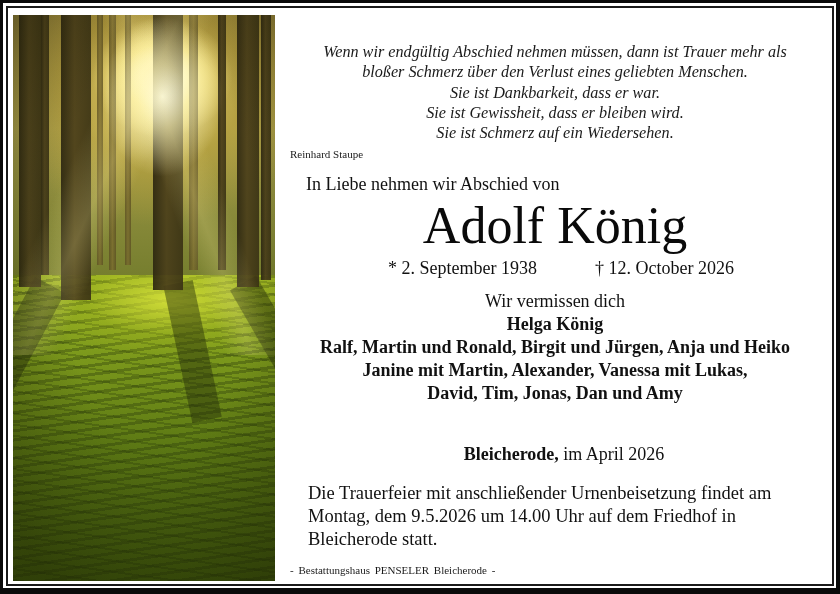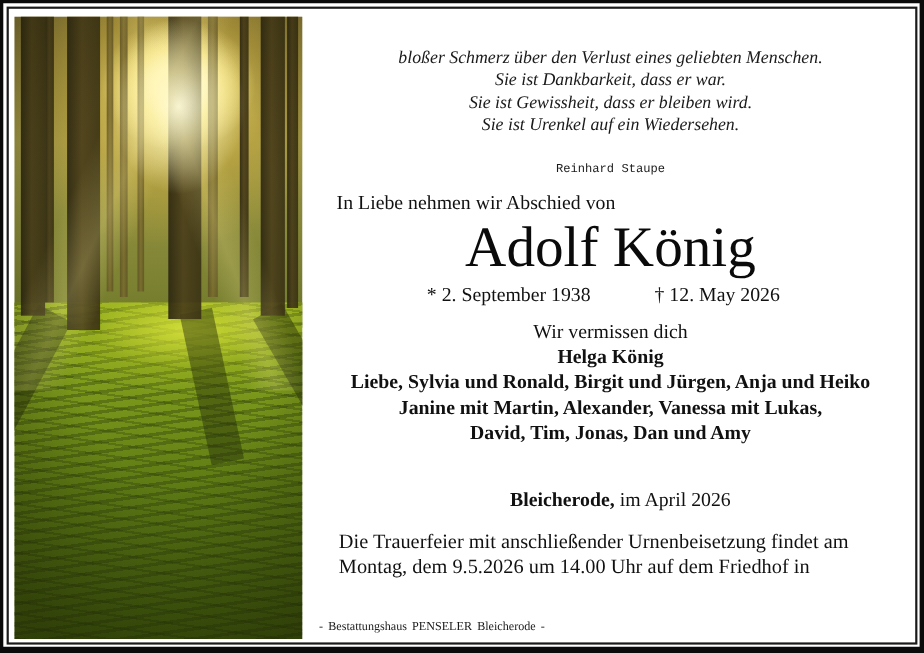--- a/index.html
+++ b/index.html
@@ -100,25 +100,23 @@
       text-align: center;
       font-style: italic;
       font-size: 16.2px;
       line-height: 20.3px;
       color: #1a1a1a;
     }
     .quote-author {
       position: absolute;
       left: 0; top: 147px;
       width: 530px;
-      text-align: center;
       font-size: 11px;
       line-height: 14px;
       color: #1a1a1a;
-      font-family: Liberation Mono, monospace;
     }
     .intro {
       position: absolute;
       left: 16px; top: 173px;
       width: 530px;
       font-size: 18px;
       line-height: 22px;
     }
     .name {
       position: absolute;
@@ -204,44 +202,46 @@
   <div class="trunk light" style="left:176px; width:9px; height:255px;"></div>
   <div class="trunk" style="left:205px; width:8px; height:255px;"></div>
   <div class="trunk" style="left:224px; width:22px; height:272px;"></div>
   <div class="trunk" style="left:248px; width:10px; height:265px;"></div>
   <div class="rays"></div>
   <div class="vignette"></div>
 </div>
 
 <div class="text-col">
   <div class="quote">
+    <div>Wenn wir endgültig Abschied nehmen müssen, dann ist Trauer mehr als</div>
     <div>bloßer Schmerz über den Verlust eines geliebten Menschen.</div>
     <div>Sie ist Dankbarkeit, dass er war.</div>
     <div>Sie ist Gewissheit, dass er bleiben wird.</div>
-    <div>Sie ist Urenkel auf ein Wiedersehen.</div>
+    <div>Sie ist Schmerz auf ein Wiedersehen.</div>
   </div>
   <div class="quote-author">Reinhard Staupe</div>
 
   <div class="intro">In Liebe nehmen wir Abschied von</div>
   <div class="name">Adolf König</div>
   <div class="birth">* 2. September 1938</div>
-  <div class="death">† 12. May 2026</div>
+  <div class="death">† 12. October 2026</div>
 
   <div class="mourners">
     <span class="m-line">Wir vermissen dich</span>
     <span class="m-line bold">Helga König</span>
-    <span class="m-line bold">Liebe, Sylvia und Ronald, Birgit und Jürgen, Anja und Heiko</span>
+    <span class="m-line bold">Ralf, Martin und Ronald, Birgit und Jürgen, Anja und Heiko</span>
     <span class="m-line bold">Janine mit Martin, Alexander, Vanessa mit Lukas,</span>
     <span class="m-line bold">David, Tim, Jonas, Dan und Amy</span>
   </div>
 
   <div class="place-line">
     <span class="place">Bleicherode,</span>
     <span>im April 2026</span>
   </div>
 
   <div class="ceremony">
     <div>Die Trauerfeier mit anschließender Urnenbeisetzung findet am</div>
     <div>Montag, dem 9.5.2026 um 14.00 Uhr auf dem Friedhof in</div>
+    <div>Bleicherode statt.</div>
   </div>
 
   <div class="footer">- Bestattungshaus  PENSELER  Bleicherode -</div>
 </div>
 
 </body></html>

